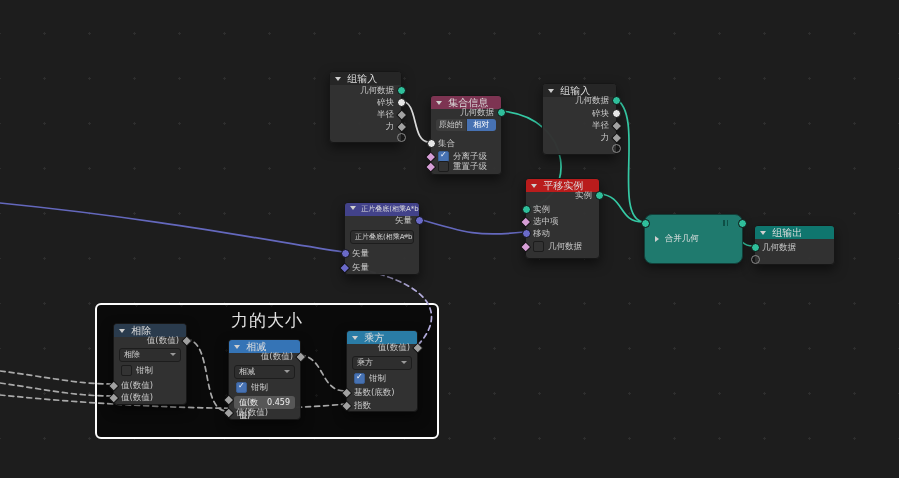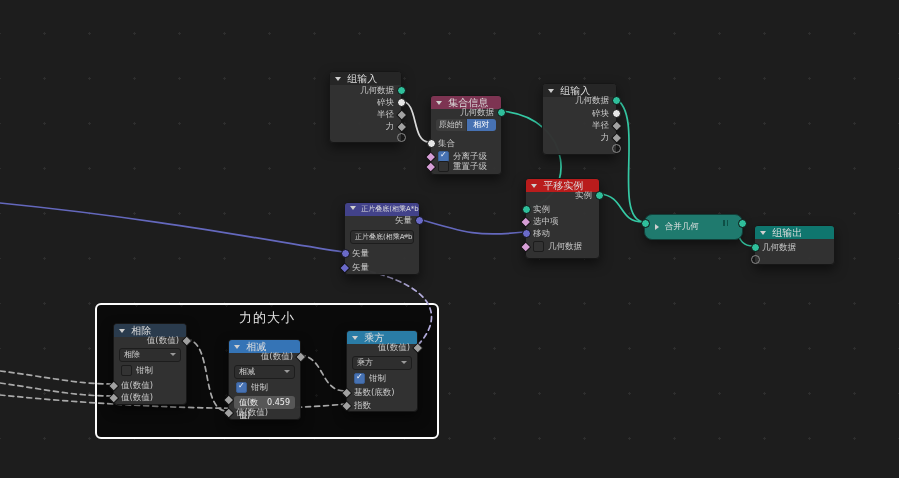--- a/index.html
+++ b/index.html
@@ -12,21 +12,21 @@
   .frame{position:absolute;border-radius:6px;z-index:1;}
   .frame-label{position:absolute;top:2px;left:0;right:0;text-align:center;
     color:#e2e2e2;font-size:15px;letter-spacing:1px;}
   #frame-green{left:315px;top:55px;width:530px;height:235px;background:#5b9b21;
     background-image:radial-gradient(circle,rgba(0,0,0,.14) 1.2px,transparent 1.4px);
     background-size:45px 45px;background-position:22px 1px;}
   #frame-force{left:95px;top:303px;width:340px;height:132px;background:#0a0a0a;
     border:2px solid #fdfdfd;
     background-image:radial-gradient(circle,rgba(255,255,255,.05) 1.2px,transparent 1.4px);
     background-size:45px 45px;background-position:17px 23px;}
-  #frame-force .frame-label{font-size:13px;top:4px;}
+  #frame-force .frame-label{font-size:17px;top:4px;}
   
   svg.wires{position:absolute;left:0;top:0;z-index:2;pointer-events:none;}
   svg.wires path{fill:none;stroke-width:1.7;stroke-linecap:round;}
   .w-white{stroke:#dcdcdc;}
   .w-teal{stroke:#35c9a4;}
   .w-indigo{stroke:#6468bd;}
   .w-dash{stroke:#a9a9a9;stroke-dasharray:5 4;stroke-width:1.4;}
   .w-dashp{stroke:#b5aede;stroke-dasharray:5 4;stroke-width:1.4;}
   
   .node{position:absolute;background:rgba(50,50,50,.98);border:1px solid #161616;
@@ -65,21 +65,21 @@
   .cbrow{display:flex;align-items:center;gap:4px;}
   .cb{width:9px;height:9px;border-radius:2px;background:#333;border:1px solid #1c1c1c;
     display:inline-block;position:relative;flex:0 0 auto;}
   .cb.on{background:#4772b3;border-color:#3a5f96;}
   .cb.on .tick{position:absolute;left:1px;top:-3px;color:#fff;font-size:8px;}
   .vf{position:absolute;left:5px;right:5px;height:13px;line-height:13px;
     background:#575757;border-radius:3px;font-size:8px;color:#f1f1f1;
     padding:0 5px;display:flex;justify-content:space-between;}
   .pill{position:absolute;height:16px;border-radius:8px;background:#1f7a6e;
     border:1px solid #123f39;box-shadow:0 4px 10px rgba(0,0,0,.45);z-index:3;
-    color:#e2e2e2;font-size:8.5px;line-height:15px;padding:4px 10px;white-space:nowrap;}
+    color:#e2e2e2;font-size:8.5px;line-height:15px;padding:16px 10px;white-space:nowrap;}
   .pill .sock{margin-top:0;top:4px;}
   .bars{position:absolute;right:14px;top:4.5px;display:flex;gap:2px;}
   .bars i{display:block;width:1.5px;height:6px;background:#0e4f46;}
 </style>
 </head>
 <body>
 
 <div id="canvas">
 
   <div class="frame" id="frame-force">

